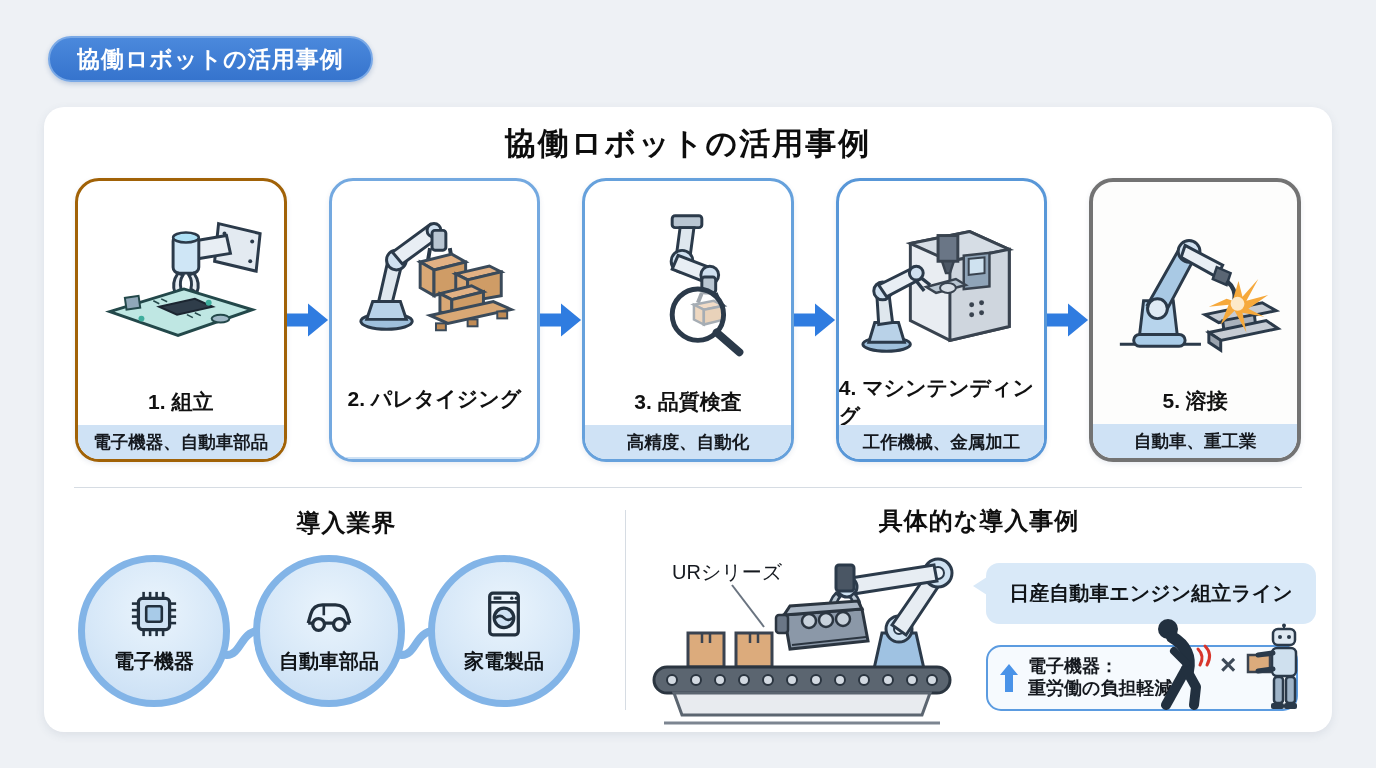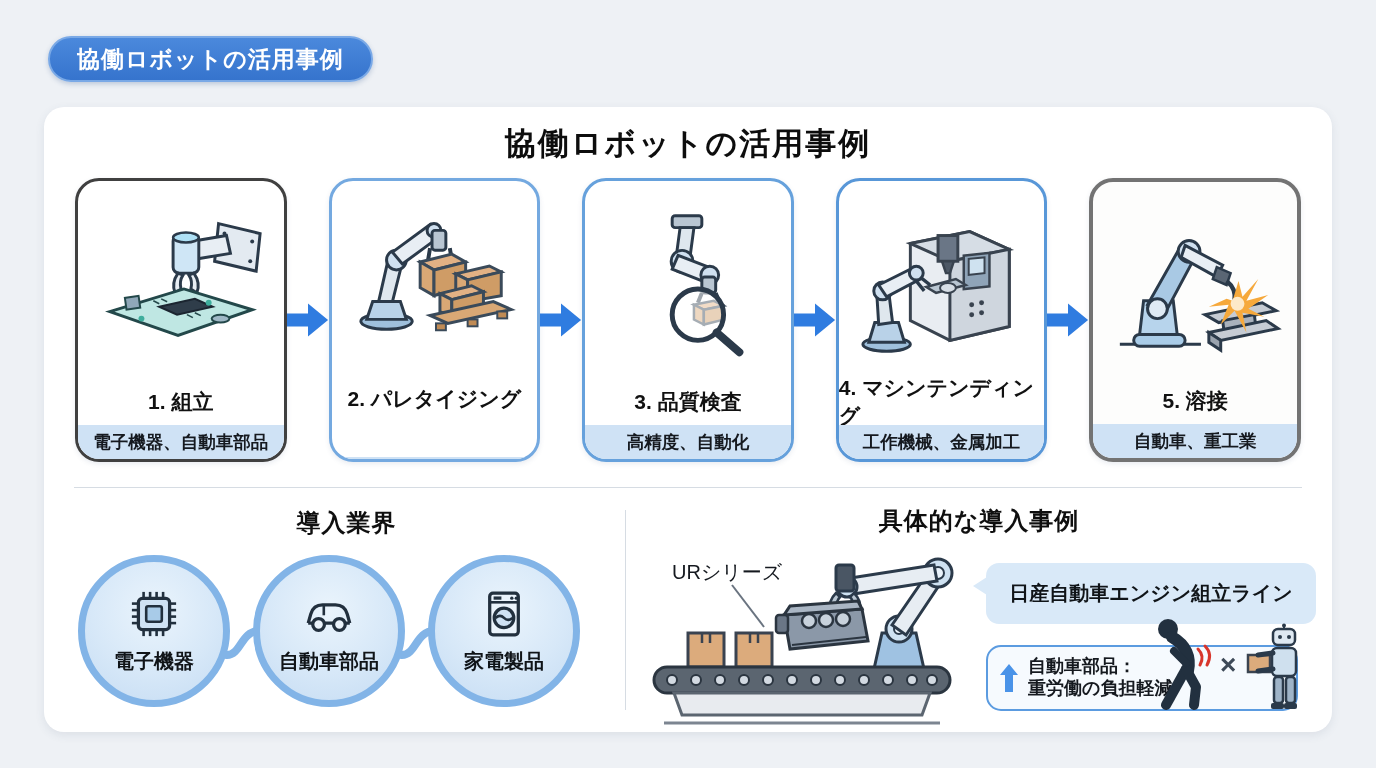--- a/index.html
+++ b/index.html
@@ -35,21 +35,21 @@
   
   .cards-row {
     position:absolute; top:71px; left:31px; right:31px; height:284px;
     display:flex; align-items:stretch; justify-content:space-between;
   }
   .uc-card {
     width:212px; border-radius:24px; background:#fff;
     display:flex; flex-direction:column; overflow:hidden;
     box-shadow:0 2px 5px rgba(70,100,140,.12);
   }
-  .uc-card.c1 { border:3px solid #404040;justify-content:space-between; }
+  .uc-card.c1 { border:3px solid #a16207;justify-content:space-between; }
   .uc-card.c2 { border:3px solid #74a9e0;gap:44px; }
   .uc-card.c3 { border:3px solid #66a1dc; }
   .uc-card.c4 { border:3px solid #5897d8; }
   .uc-card.c5 { border:4px solid #737373; background:#fdfdfc; }
   .uc-illus { flex:1; display:flex; align-items:center; justify-content:center; padding-top:8px; }
   .uc-illus svg { width:178px; height:152px; }
   .uc-title {
     height:46px; display:flex; align-items:center; justify-content:center;
     font-size:21px; font-weight:bold; color:#111;
   }
@@ -408,21 +408,21 @@
 
     <div class="bubble">
       <span>日産自動車エンジン組立ライン</span>
     </div>
 
     <div class="merit-box">
       <svg class="merit-arrow" viewBox="0 0 18 28">
         <polygon points="9,0 18,11 13,11 13,28 5,28 5,11 0,11" fill="#4a93e8"></polygon>
       </svg>
       <div class="merit-text">
-        <div>自動車部品：</div>
+        <div>電子機器：</div>
         <div>重労働の負担軽減</div>
       </div>
     </div>
 
     <svg class="fig-human" viewBox="0 0 70 94">
       <circle cx="22" cy="12" r="10" fill="#22303f"></circle>
       <path d="M26,20 C40,28 45,40 42,54" stroke="#22303f" stroke-width="12" fill="none" stroke-linecap="round"></path>
       <path d="M40,52 L20,88" stroke="#22303f" stroke-width="10" fill="none" stroke-linecap="round"></path>
       <path d="M40,52 L50,70 L48,88" stroke="#22303f" stroke-width="10" fill="none" stroke-linecap="round" stroke-linejoin="round"></path>
       <path d="M28,34 L40,46" stroke="#22303f" stroke-width="8" fill="none" stroke-linecap="round"></path>

